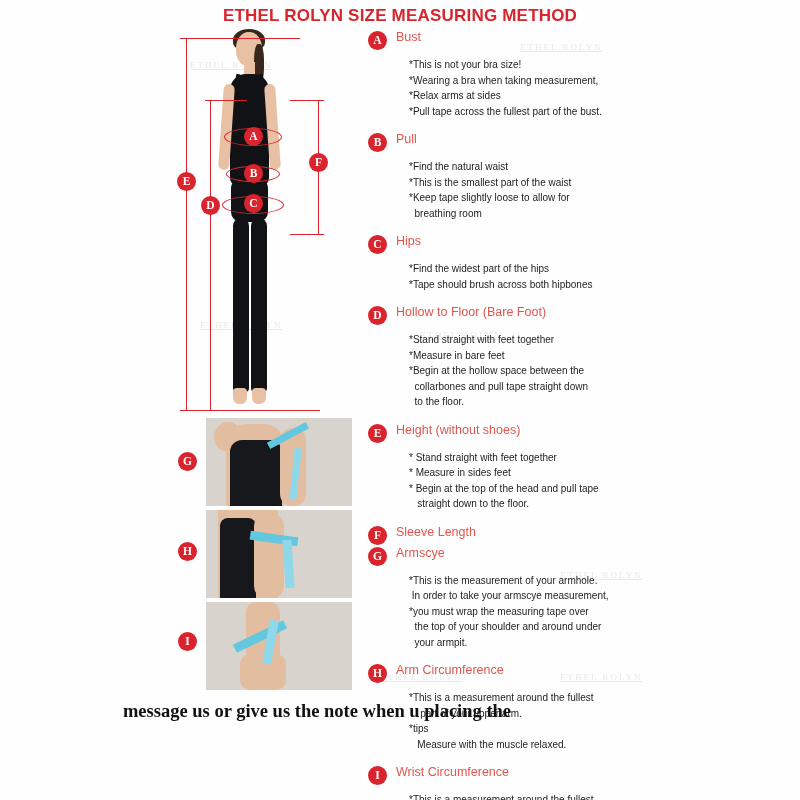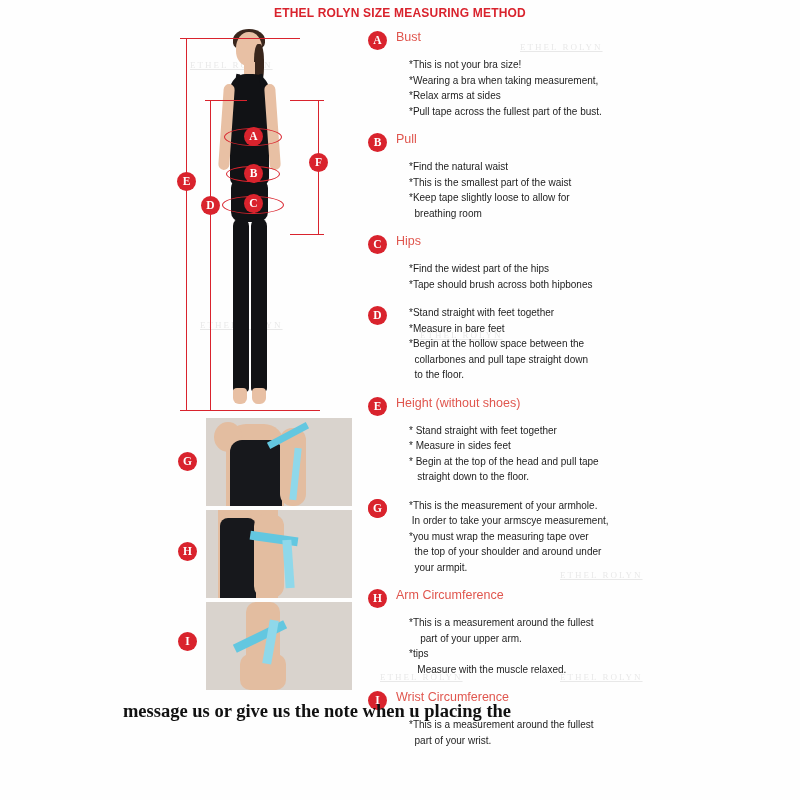--- a/index.html
+++ b/index.html
@@ -19,21 +19,21 @@
     width: 800px;
     height: 800px;
     background: #fefefe;
   }
   .title {
     position: absolute;
     top: 6px;
     left: 0;
     width: 800px;
     text-align: center;
-    font-size: 12px;
+    font-size: 17px;
     font-weight: bold;
     color: #d9232d;
     letter-spacing: 0.2px;
   }
 
   
   .figure-col {
     position: absolute;
     left: 150px;
     top: 28px;
@@ -412,42 +412,45 @@
 
     <div class="item">
       <span class="badge-inline">C</span>
       <h3>Hips</h3>
       <p>*Find the widest part of the hips
 *Tape should brush across both hipbones</p>
     </div>
 
     <div class="item">
       <span class="badge-inline">D</span>
+      <h3>Hollow to Floor (Bare Foot)</h3>
       <p>*Stand straight with feet together
 *Measure in bare feet
 *Begin at the hollow space between the
   collarbones and pull tape straight down
   to the floor.</p>
     </div>
 
     <div class="item">
       <span class="badge-inline">E</span>
       <h3>Height (without shoes)</h3>
       <p>* Stand straight with feet together
 * Measure in sides feet
 * Begin at the top of the head and pull tape
    straight down to the floor.</p>
     </div>
 
     <div class="item">
       <span class="badge-inline">F</span>
+      <h3>Sleeve Length</h3>
     </div>
 
     <div class="item">
       <span class="badge-inline">G</span>
+      <h3>Armscye</h3>
       <p>*This is the measurement of your armhole.
  In order to take your armscye measurement,
 *you must wrap the measuring tape over
   the top of your shoulder and around under
   your armpit.</p>
     </div>
 
     <div class="item">
       <span class="badge-inline">H</span>
       <h3>Arm Circumference</h3>

